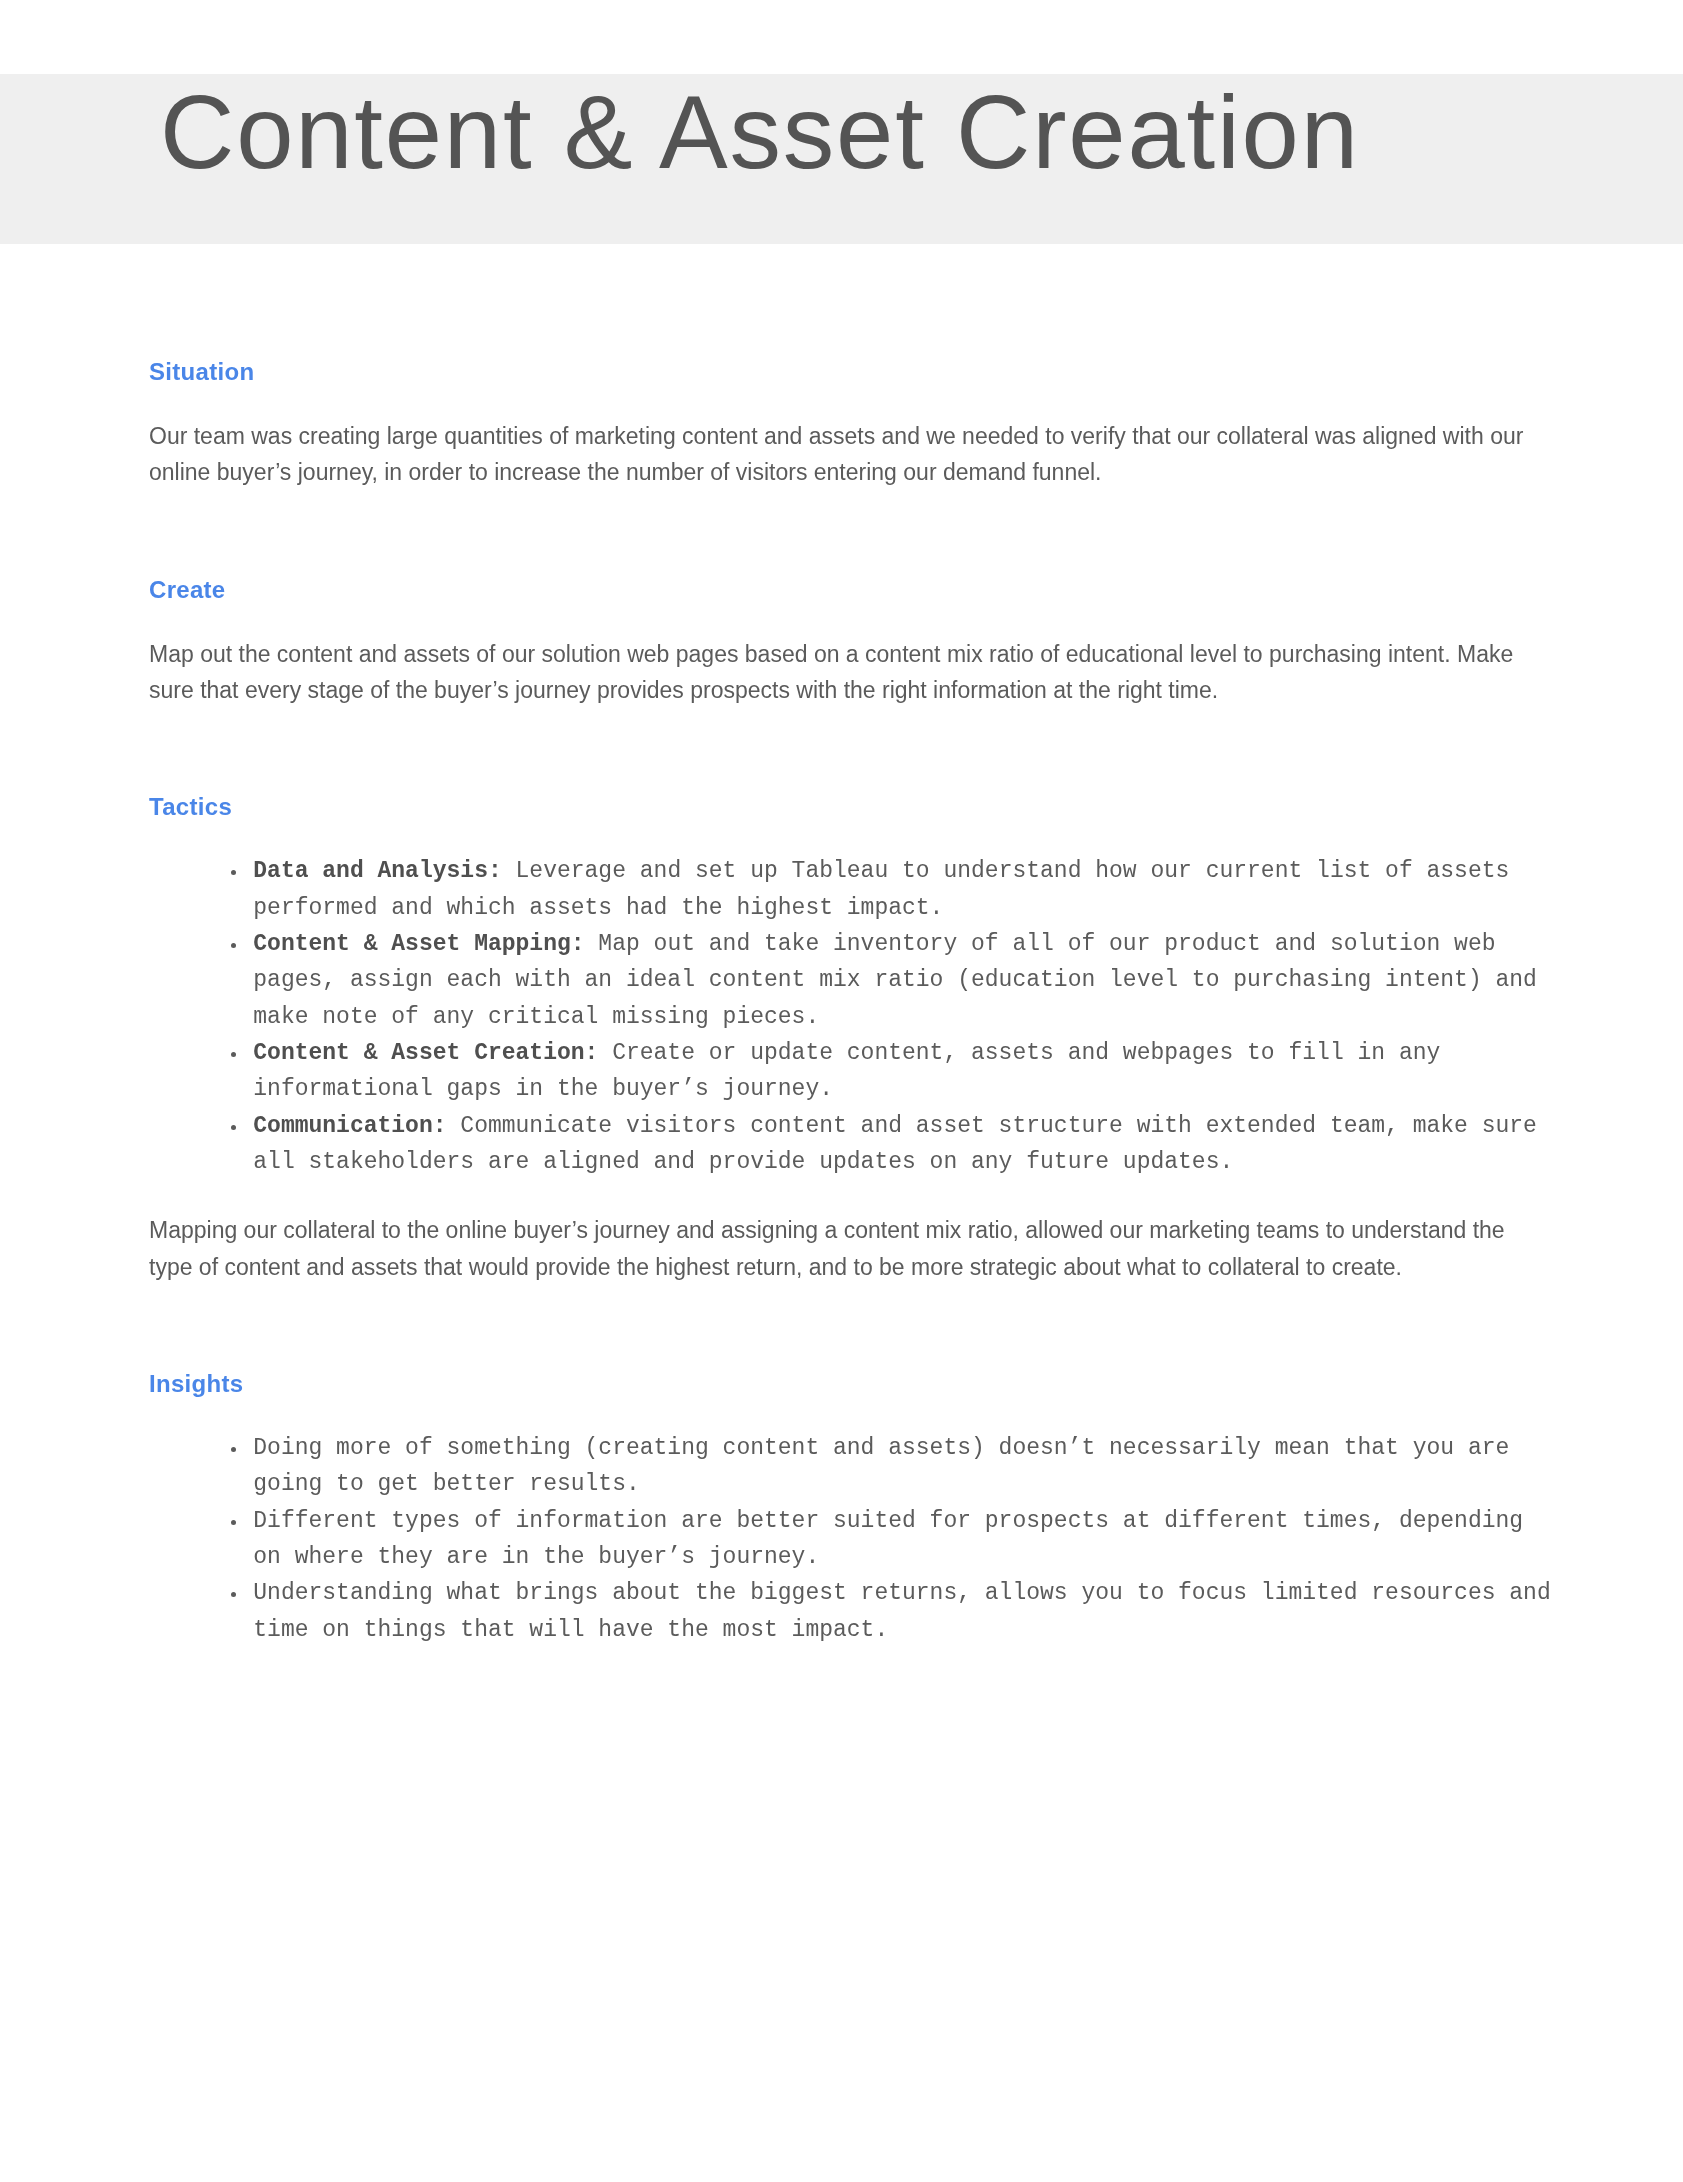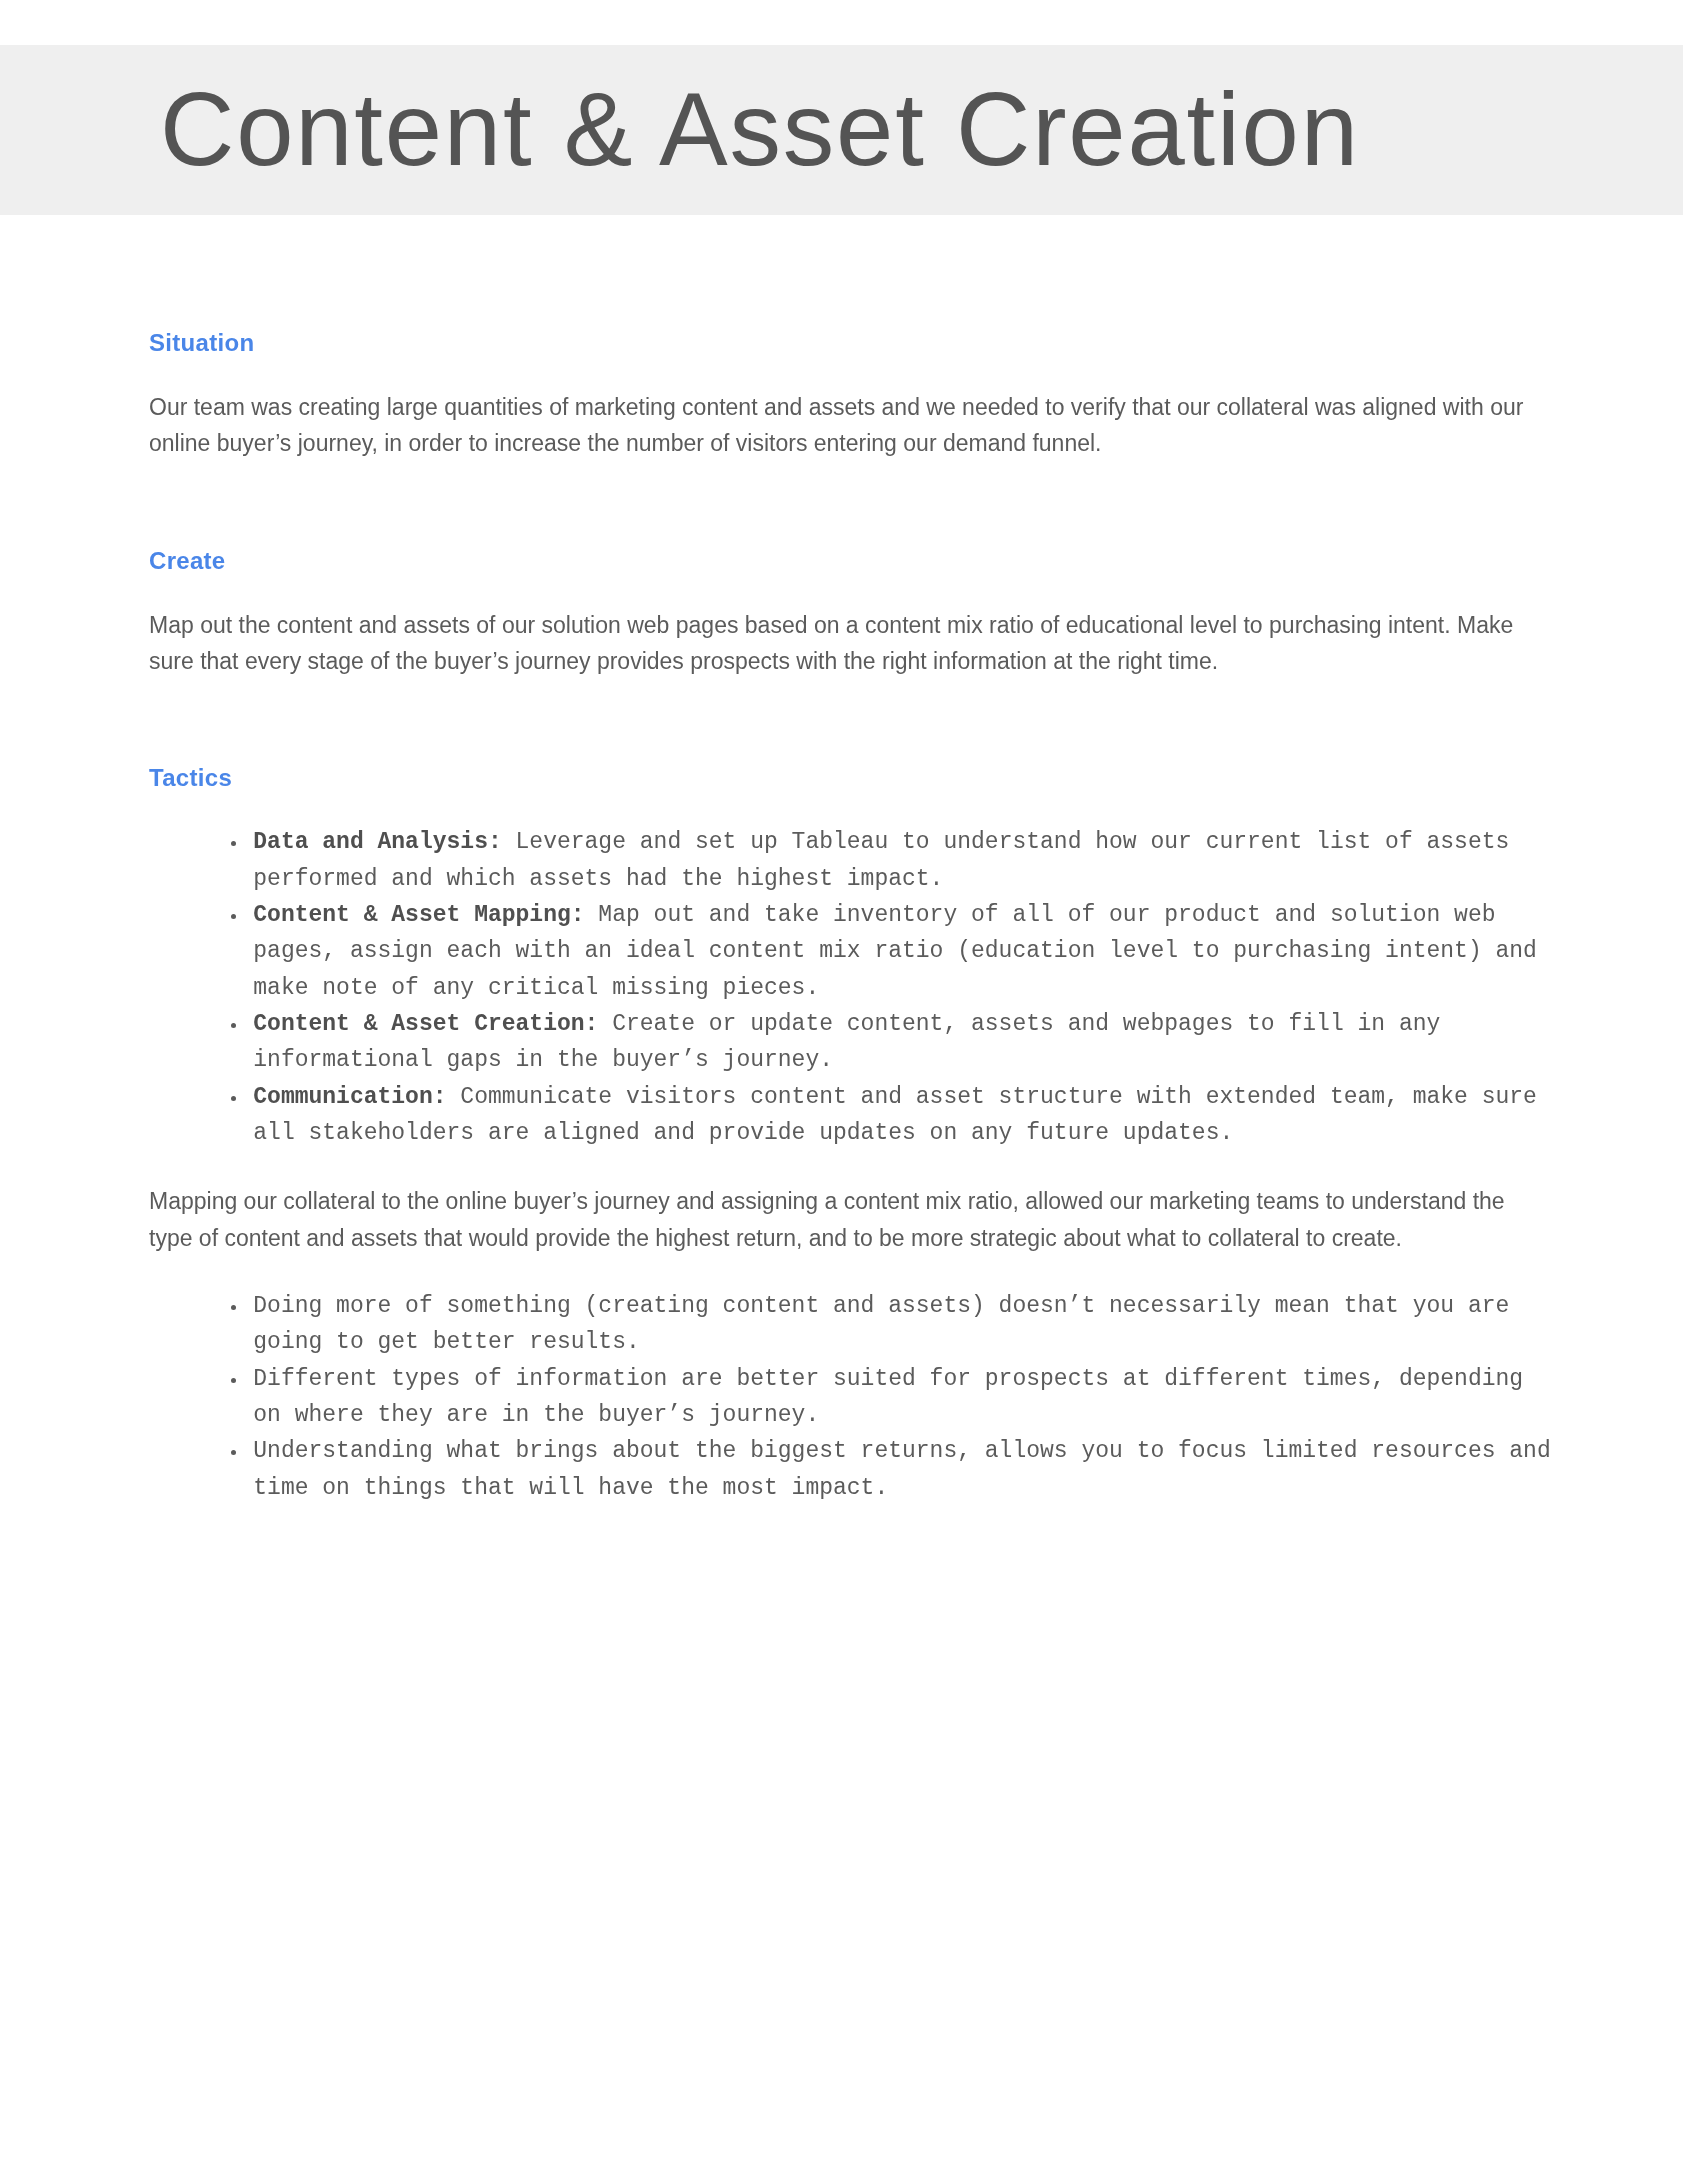--- a/index.html
+++ b/index.html
@@ -10,26 +10,25 @@
     -webkit-font-smoothing: antialiased;
   }
   .page {
     position: relative;
     width: 1684px;
     min-height: 2183px;
     background: #ffffff;
     overflow: hidden;
   }
   .banner {
-    margin-top: 45px;
+    margin-top: 74px;
     width: 100%;
     height: 170px;
     background: #efefef;
     display: flex;
-    align-items: center;
   }
   .banner h1 {
     margin: 0 0 0 160px;
     font-size: 103px;
     font-weight: 400;
     letter-spacing: 1.8px;
     color: #545454;
     white-space: nowrap;
   }
   .content {
@@ -104,20 +103,21 @@
           <span class="bold-lead">Communication:</span><span> Communicate visitors content and asset structure with extended team, make sure all stakeholders are aligned and provide updates on any future updates.</span>
         </li>
       </ul>
     </section>
 
     <section>
       <p class="body-text">Mapping our collateral to the online buyer’s journey and assigning a content mix ratio, allowed our marketing teams to understand the type of content and assets that would provide the highest return, and to be more strategic about what to collateral to create.</p>
     </section>
 
     <section>
+      <h2 class="section-heading">Insights</h2>
       <ul class="bullet-list">
         <li>
           <span>Doing more of something (creating content and assets) doesn’t necessarily mean that you are going to get better results.</span>
         </li>
         <li>
           <span>Different types of information are better suited for prospects at different times, depending on where they are in the buyer’s journey.</span>
         </li>
         <li>
           <span>Understanding what brings about the biggest returns, allows you to focus limited resources and time on things that will have the most impact.</span>
         </li>

